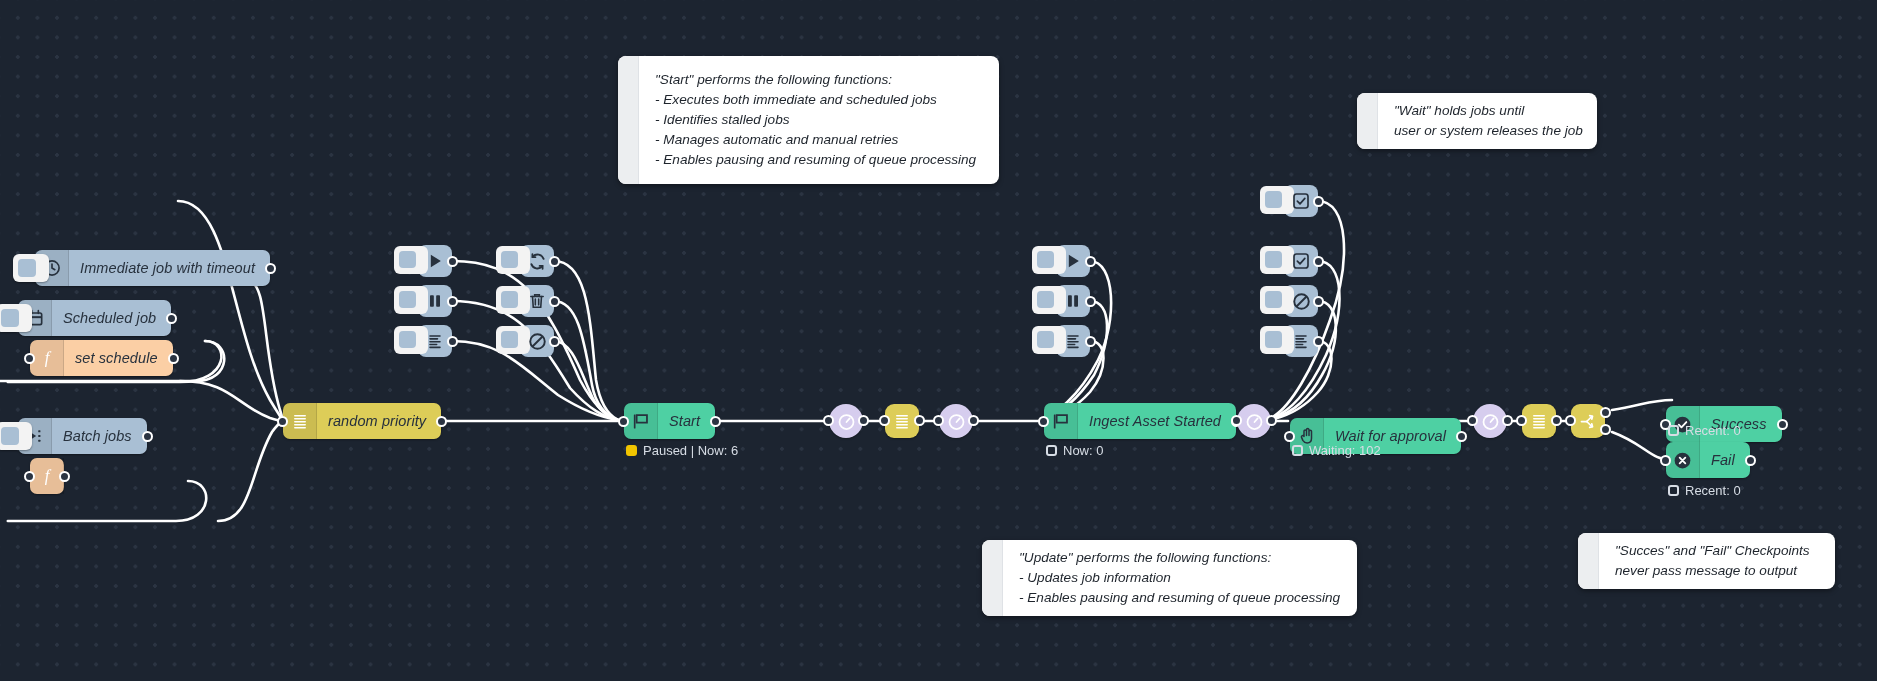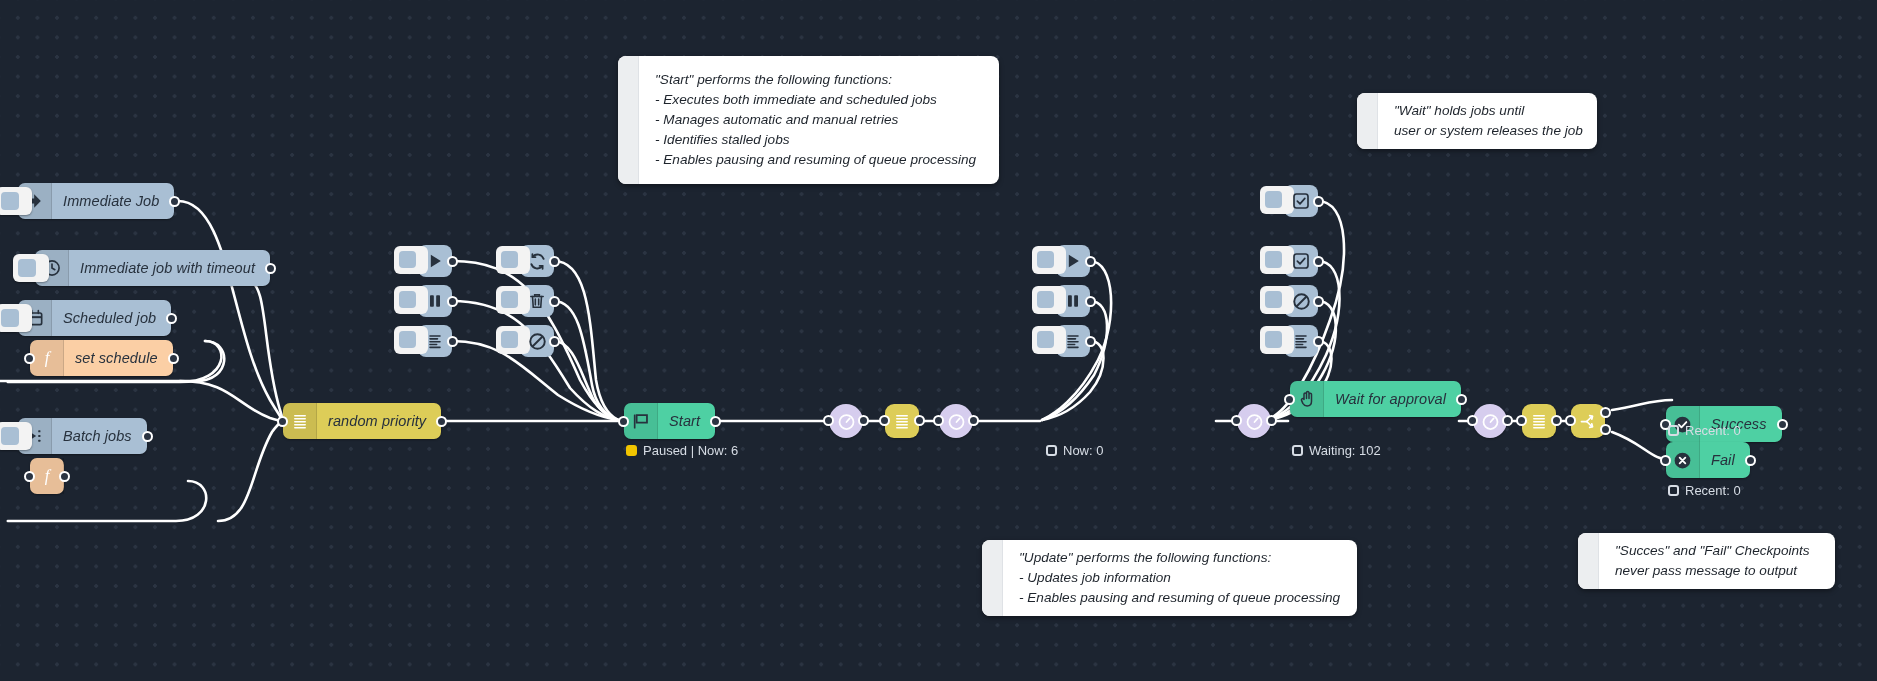--- a/index.html
+++ b/index.html
@@ -205,30 +205,20 @@
 
       <path d="M1459,421 L1472,421"></path>
       <path d="M1508,421 L1521,421"></path>
       <path d="M1557,421 L1570,421"></path>
 
       <path d="M1612,410 C1640,406 1650,400 1672,400"></path>
       <path d="M1612,432 C1645,444 1650,460 1672,460"></path>
     </g>
   </svg>
 
-  <div class="node blue" style="left:18px; top:183px;">
-    <div class="statusbtn"></div>
-    <div class="icon-box">
-      <svg class="glyph" width="20" height="20" viewBox="0 0 24 24" fill="#27313d">
-        <path d="M11 4 L19 12 L11 20 L11 15 L5 15 L5 9 L11 9 Z"></path>
-      </svg>
-    </div>
-    <div class="label">Immediate Job</div>
-    <div class="port" style="right:-6px; top:13px;"></div>
-  </div>
 
   <div class="node blue" style="left:35px; top:250px;">
     <div class="statusbtn"></div>
     <div class="icon-box">
       <svg class="glyph" width="20" height="20" viewBox="0 0 24 24" fill="none" stroke="#27313d" stroke-width="2">
         <circle cx="12" cy="12" r="8.5"></circle>
           <path d="M12 7.2 V12 L15.4 14" stroke-linecap="round"></path>
       </svg>
     </div>
     <div class="label">Immediate job with timeout</div>
@@ -404,20 +394,31 @@
     <div class="port" style="right:-6px; top:11px;"></div>
   </div>
   <div class="inode" style="left:1056px; top:325px;">
     <div class="sq"></div>
     <svg class="glyph" width="20" height="20" viewBox="0 0 24 24" stroke="#27313d" stroke-width="1.9" stroke-linecap="round">
         <path d="M6 6H18M6 9.4H15M6 12.8H18M6 16.2H14M6 19.6H18"></path>
       </svg>
     <div class="port" style="right:-6px; top:11px;"></div>
   </div>
 
+  <div class="node green" style="left:1044px; top:403px;">
+    <div class="icon-box">
+      <svg class="glyph" width="21" height="21" viewBox="0 0 24 24" fill="#27313d">
+        <rect x="4.4" y="4" width="1.9" height="16" rx=".6"></rect>
+        <path d="M7.6 4.6 H19.4 V13.4 H7.6 Z" fill="none" stroke="#27313d" stroke-width="2"></path>
+      </svg>
+    </div>
+    <div class="label">Ingest Asset Started</div>
+    <div class="port" style="left:-6px; top:13px;"></div>
+    <div class="port" style="right:-6px; top:13px;"></div>
+  </div>
   <div class="status" style="left:1046px; top:443px;">
     <span class="dot"></span>
     <span>Now: 0</span>
   </div>
 
   <div class="rnode purple" style="left:1237px; top:404px;">
     <svg class="glyph" width="21" height="21" viewBox="0 0 24 24" fill="none" stroke="#ffffff" stroke-width="2" stroke-linecap="round">
       <circle cx="12" cy="12.6" r="8"></circle>
         <path d="M12 12.6 L15.6 8.4"></path>
     </svg>
@@ -450,21 +451,21 @@
     <div class="port" style="right:-6px; top:11px;"></div>
   </div>
   <div class="inode" style="left:1284px; top:325px;">
     <div class="sq"></div>
     <svg class="glyph" width="20" height="20" viewBox="0 0 24 24" stroke="#27313d" stroke-width="1.9" stroke-linecap="round">
         <path d="M6 6H18M6 9.4H15M6 12.8H18M6 16.2H14M6 19.6H18"></path>
       </svg>
     <div class="port" style="right:-6px; top:11px;"></div>
   </div>
 
-  <div class="node green" style="left:1290px; top:381px;">
+  <div class="node green" style="left:1290px; top:418px;">
     <div class="icon-box">
       <svg class="glyph" width="20" height="20" viewBox="0 0 24 24" fill="none" stroke="#27313d" stroke-width="1.8" stroke-linejoin="round">
         <path d="M8.4 12.6V6.2a1.5 1.5 0 0 1 3 0v5.2V4.6a1.5 1.5 0 0 1 3 0v6.8V6.6a1.5 1.5 0 0 1 3 0v8.2c0 3.4-2.2 5.6-5.2 5.6-2.6 0-4-1.2-5.2-3.2L5.6 14c-.6-1-.2-2 .8-2.4.8-.3 1.5 0 2 .9Z"></path>
       </svg>
     </div>
     <div class="label">Wait for approval</div>
     <div class="port" style="left:-6px; top:13px;"></div>
     <div class="port" style="right:-6px; top:13px;"></div>
   </div>
   <div class="status" style="left:1292px; top:443px;">
@@ -530,22 +531,22 @@
   <div class="status" style="left:1668px; top:483px;">
     <span class="dot"></span>
     <span>Recent: 0</span>
   </div>
 
   <div class="note" style="left:618px; top:56px; width:381px; height:128px;">
     <div class="gutter"></div>
     <div class="body">
       <div class="line">"Start" performs the following functions:</div>
       <div class="line">- Executes both immediate and scheduled jobs</div>
+      <div class="line">- Identifies stalled jobs</div>
       <div class="line">- Manages automatic and manual retries</div>
-      <div class="line">- Identifies stalled jobs</div>
       <div class="line">- Enables pausing and resuming of queue processing</div>
     </div>
   </div>
 
   <div class="note" style="left:1357px; top:93px; width:240px; height:56px;">
     <div class="gutter"></div>
     <div class="body">
       <div class="line">"Wait" holds jobs until</div>
       <div class="line">user or system releases the job</div>
     </div>

